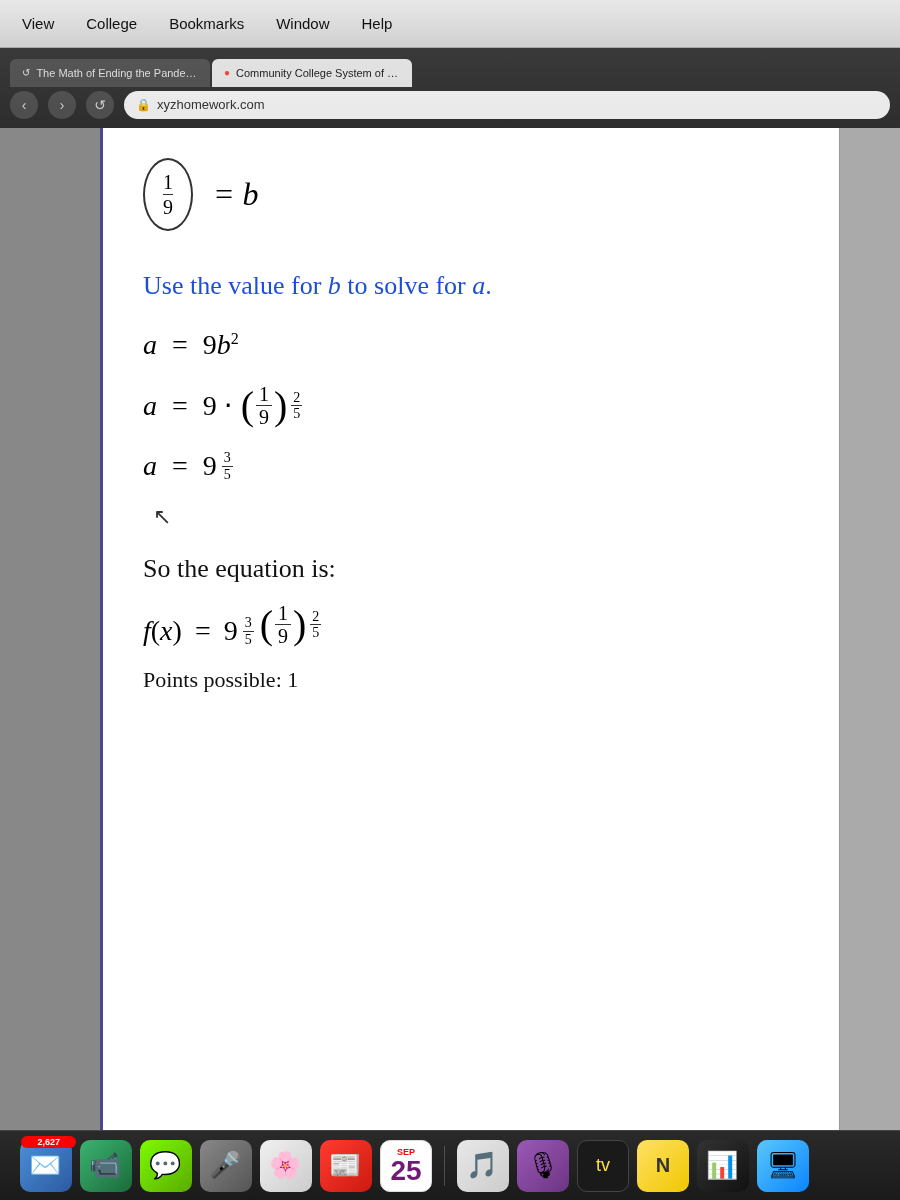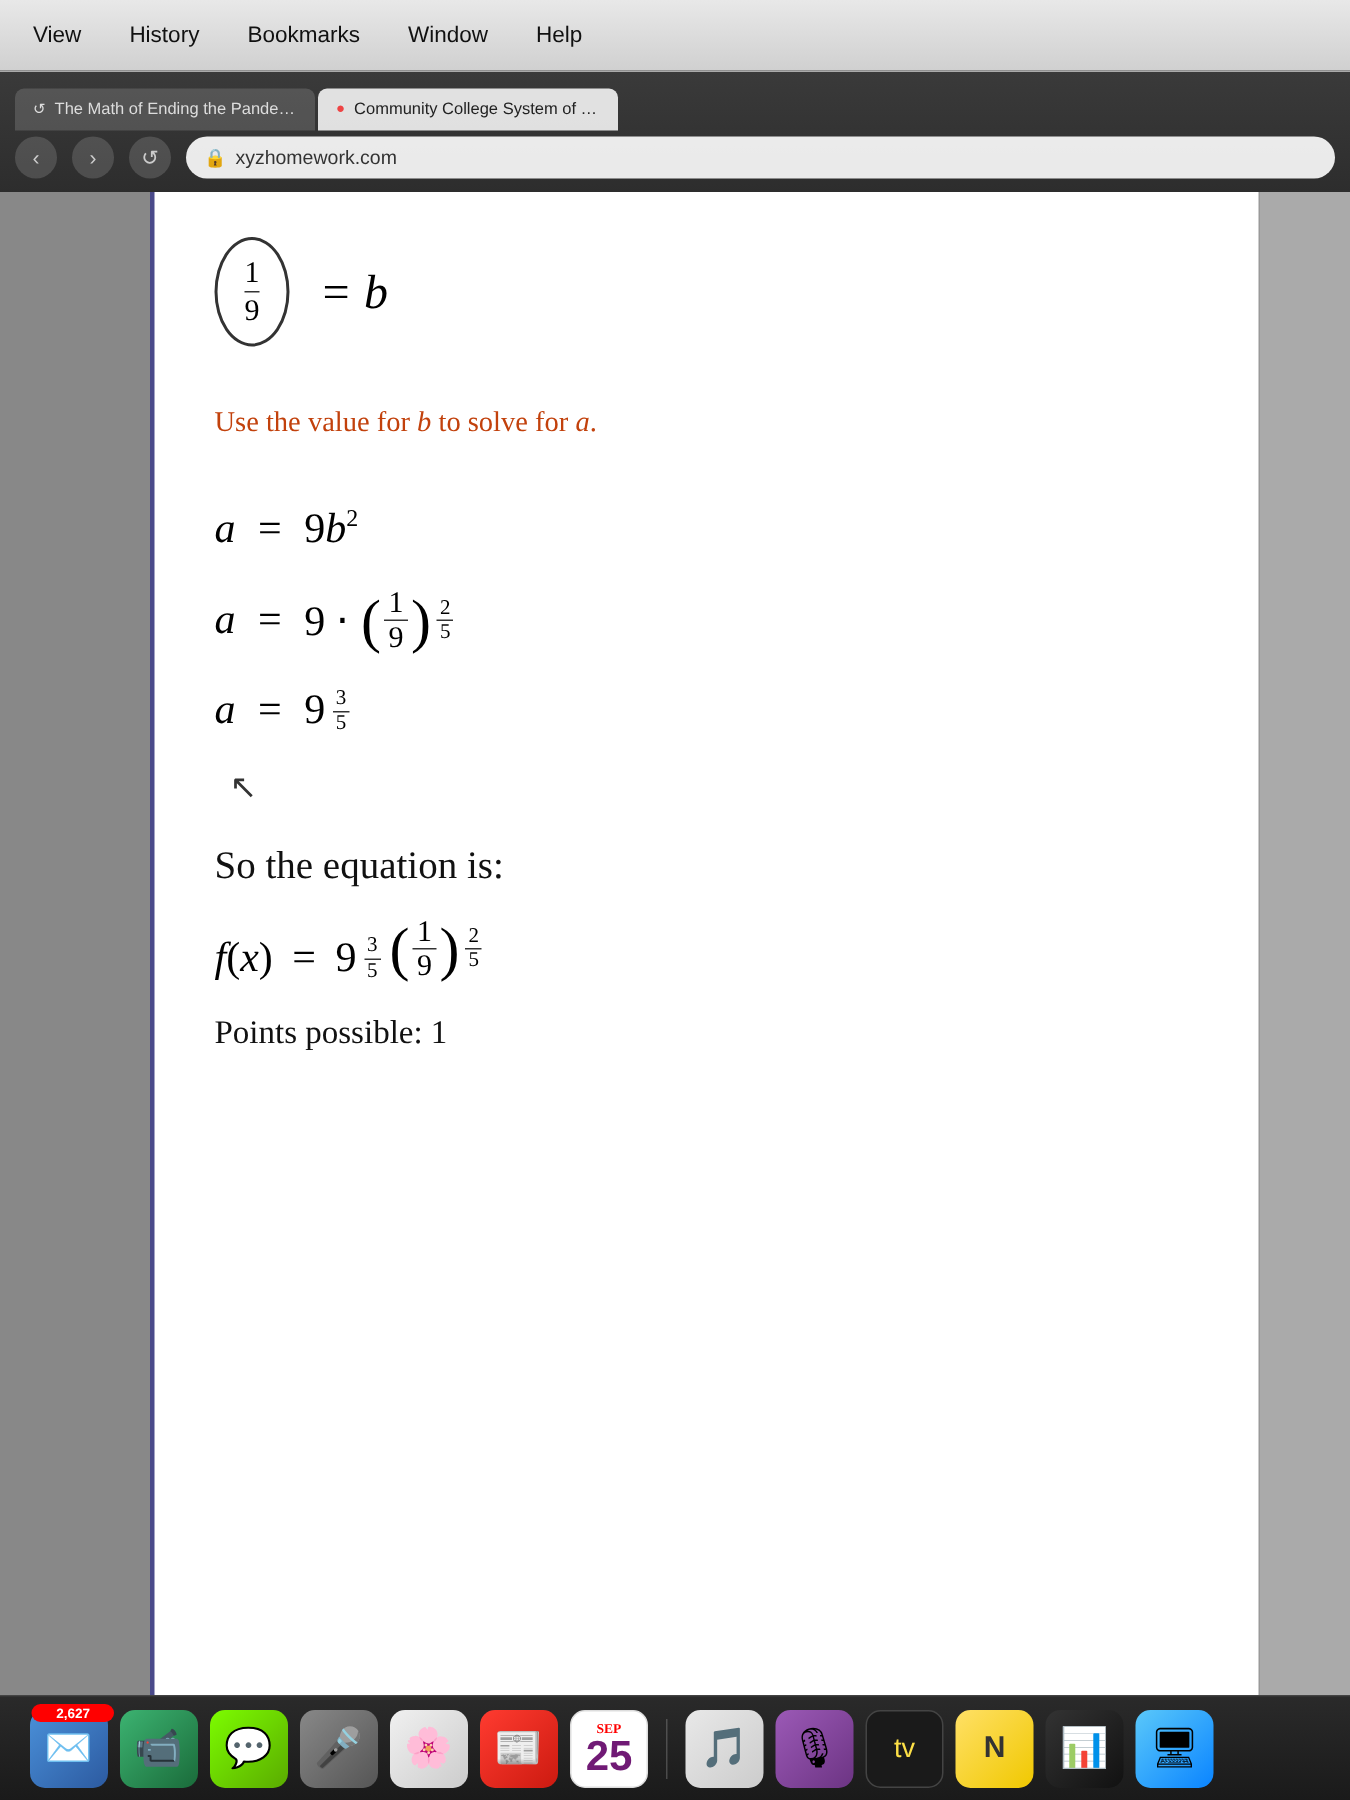--- a/index.html
+++ b/index.html
@@ -176,23 +176,23 @@
       font-size: 20px;
       line-height: 1;
       text-align: center;
     }
     .equals-b {
       font-size: 32px;
       font-style: italic;
     }
 
     .use-value-text {
-      font-size: 19px;
-      margin-bottom: 44px;
-      color: #c2410c;
+      font-size: 26px;
+      margin-bottom: 28px;
+      color: #1d4ed8;
     }
     .use-value-text em {
       font-style: italic;
     }
 
     .math-line {
       font-size: 28px;
       margin-bottom: 22px;
       display: flex;
       align-items: center;
@@ -342,41 +342,41 @@
       height: 40px;
       background: rgba(255,255,255,0.2);
       margin: 0 4px;
     }
     .calendar-inner {
       display: flex;
       flex-direction: column;
       align-items: center;
       font-size: 10px;
     }
-    .cal-month { font-size: 9px; color: red; font-weight: bold; font-family: Liberation Serif, serif; }
+    .cal-month { font-size: 9px; color: red; font-weight: bold; }
     .cal-day { font-size: 28px; color: #701a75; font-weight: bold; line-height: 1; }
 
     .glare-overlay {
       position: absolute;
       top: 128px;
       right: 80px;
       width: 300px;
       height: 300px;
       background: radial-gradient(ellipse, rgba(255,255,255,0.35) 0%, rgba(255,255,255,0) 70%);
       pointer-events: none;
       border-radius: 50%;
       transform: rotate(-20deg);
     }
   </style>
 </head>
 <body>
 
 <div class="menubar">
   <span class="menu-item">View</span>
-  <span class="menu-item">History</span>
+  <span class="menu-item">College</span>
   <span class="menu-item">Bookmarks</span>
   <span class="menu-item">Window</span>
   <span class="menu-item">Help</span>
 </div>
 
 <div class="browser-chrome">
   <div class="browser-tabs">
     <div class="tab">
       <span class="tab-favicon">↺</span>
       <span class="tab-title">The Math of Ending the Pandemic: Expon...</span>

